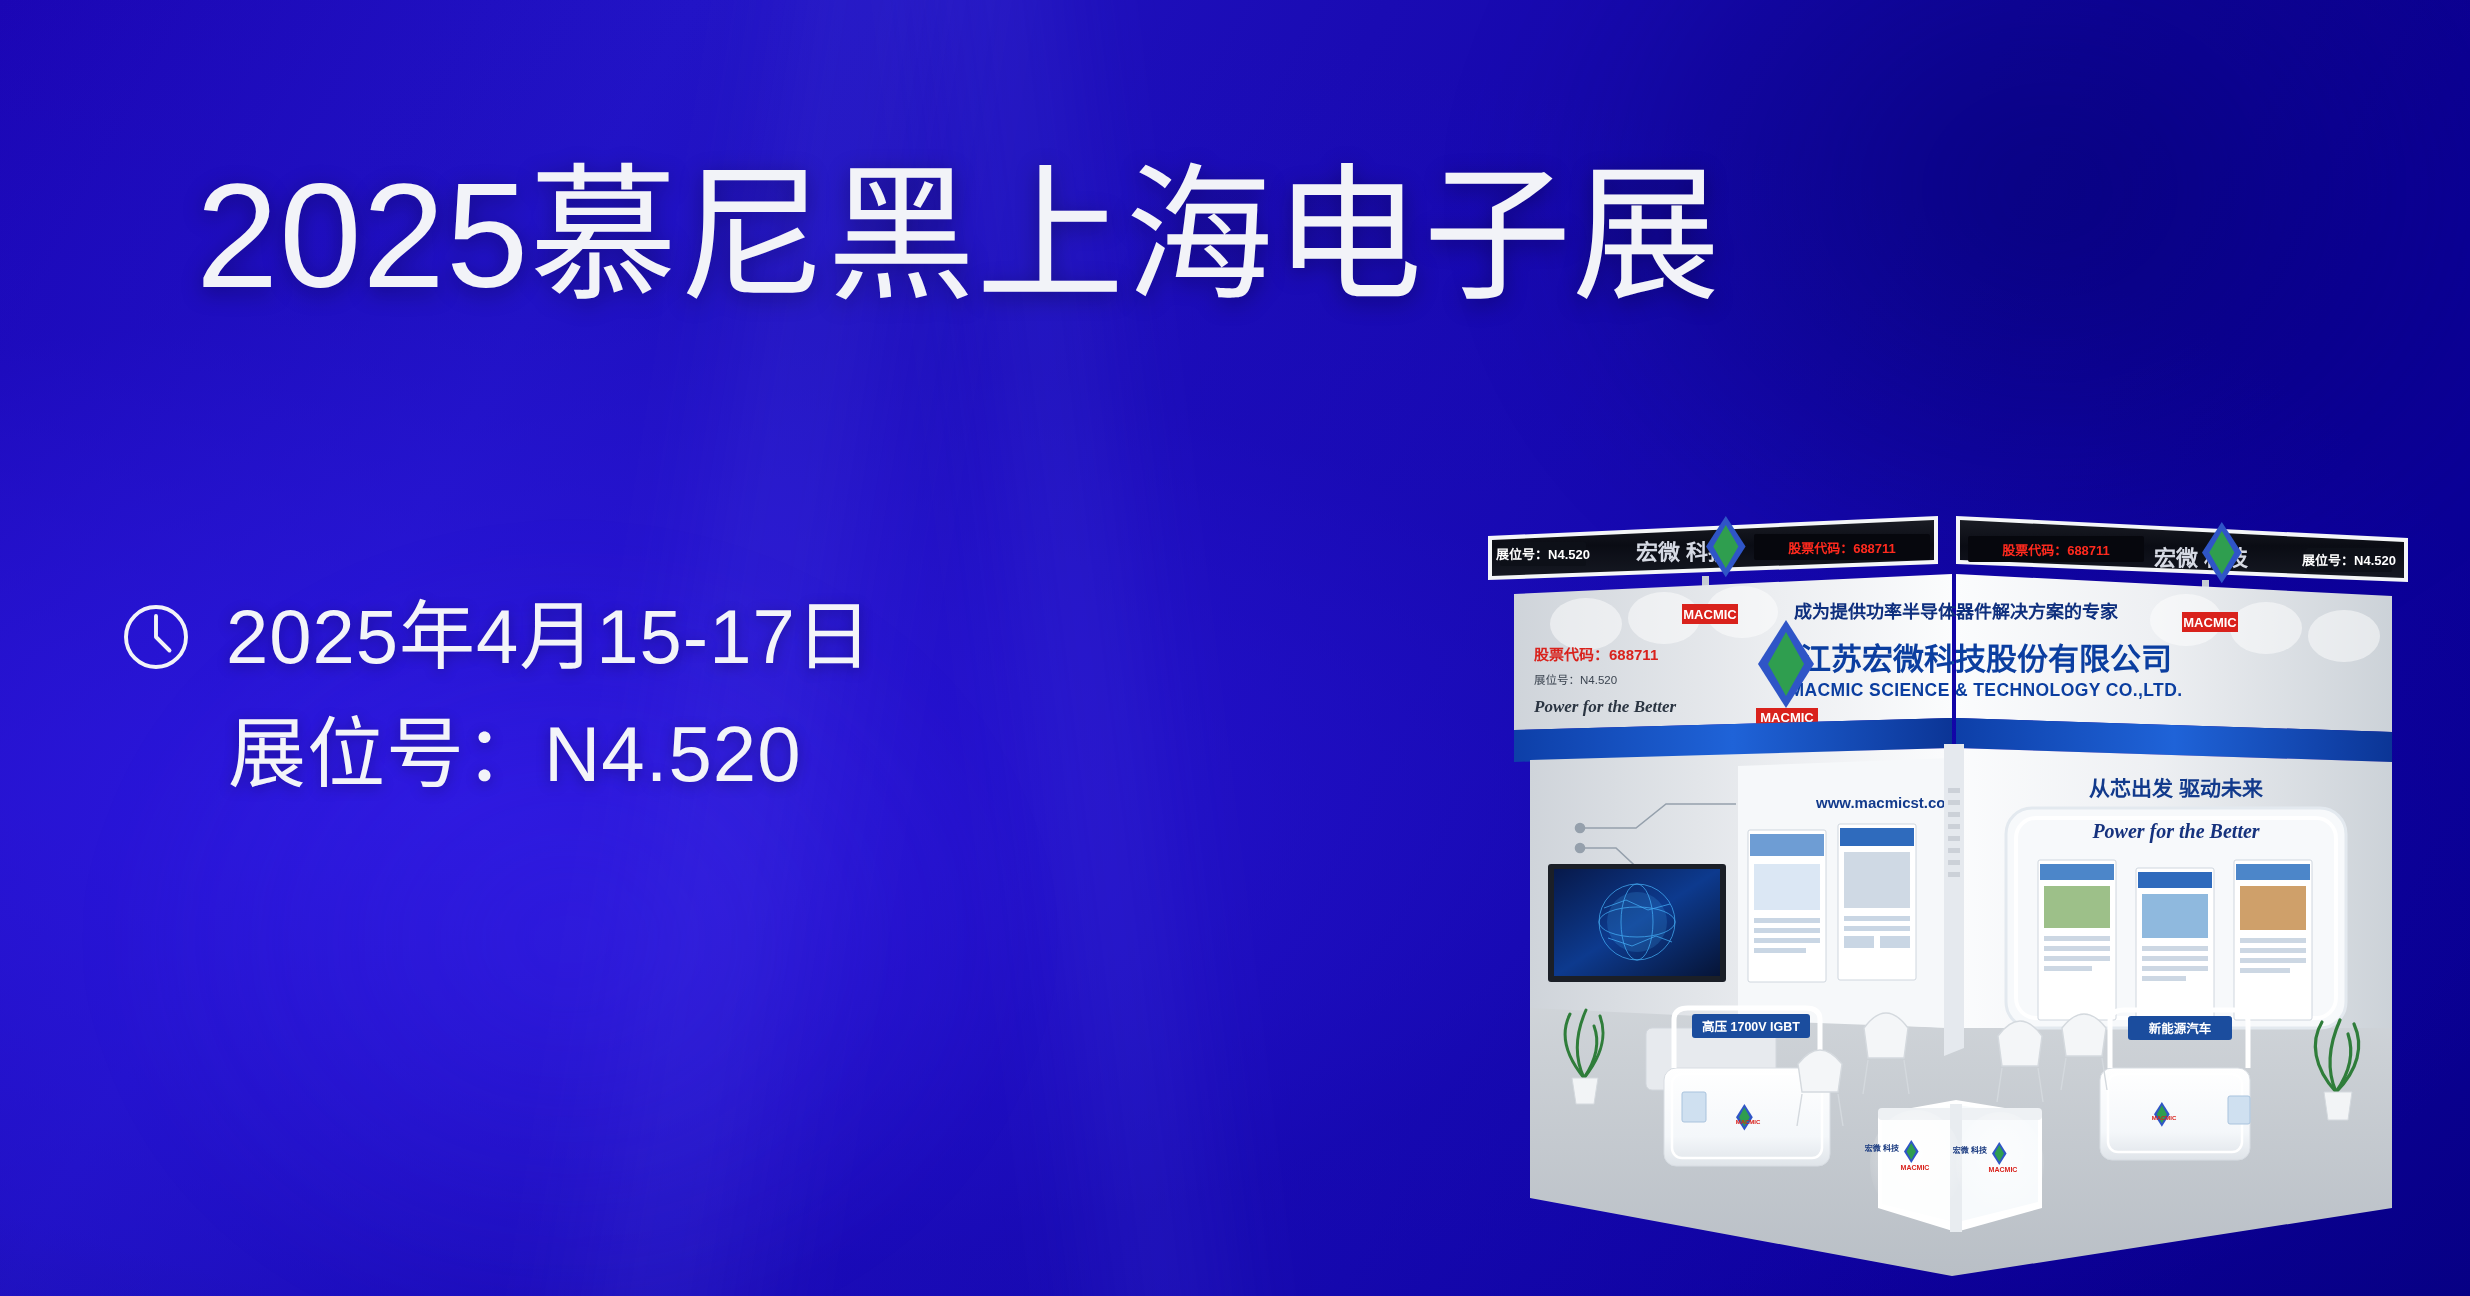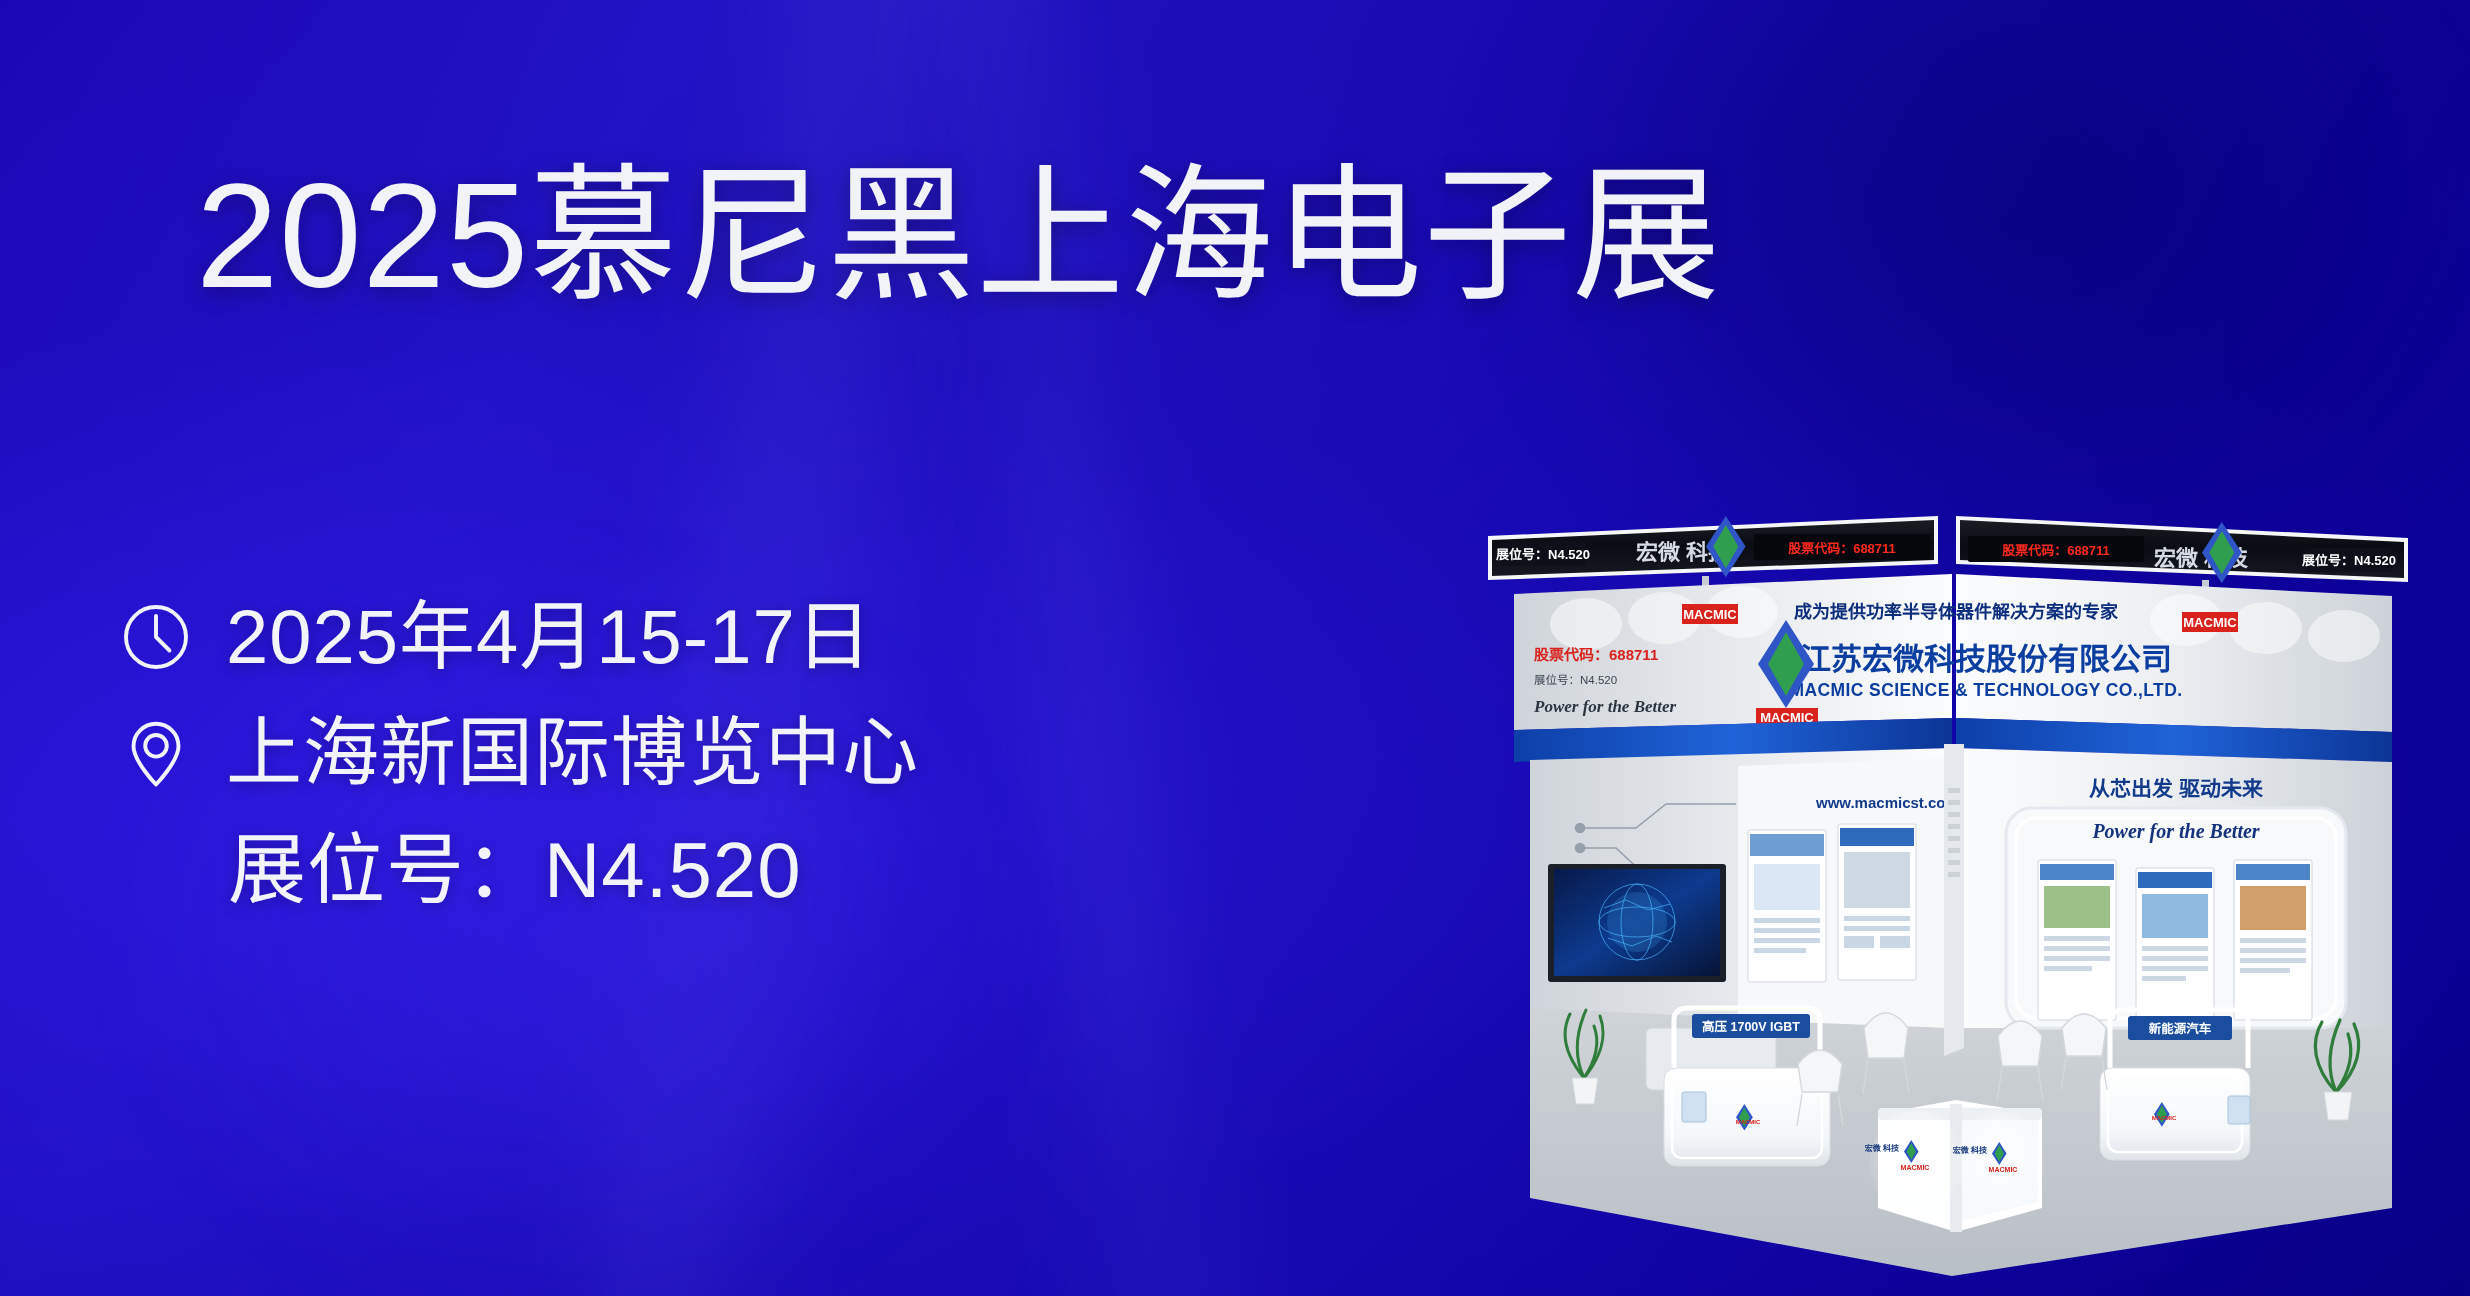--- a/index.html
+++ b/index.html
@@ -85,27 +85,20 @@
   <div id="info">
 
     <div class="info-row">
       <svg class="ico" viewBox="0 0 48 48" fill="none" stroke="#f2f3f8" stroke-width="2.6" stroke-linecap="round" stroke-linejoin="round">
         <circle cx="24" cy="24" r="20"></circle>
         <path d="M24 10 V24 L33 33"></path>
       </svg>
       <span class="info-text nosel">2025年4月15-17日</span>
     </div>
 
-    <div class="info-row">
-      <svg class="ico" viewBox="0 0 48 48" fill="none" stroke="#f2f3f8" stroke-width="2.6" stroke-linecap="round" stroke-linejoin="round">
-        <path d="M24 45 C24 45 39 29.5 39 19.5 C39 11.2 32.3 4.5 24 4.5 C15.7 4.5 9 11.2 9 19.5 C9 29.5 24 45 24 45 Z"></path>
-        <circle cx="24" cy="19.2" r="7.2"></circle>
-      </svg>
-      <span class="info-text nosel">上海新国际博览中心</span>
-    </div>
 
     <div class="info-row booth-row">
       <span class="info-text nosel">展位号：N4.520</span>
     </div>
 
   </div>
 
   <div id="booth">
     <svg viewBox="0 0 930 768" xmlns="http://www.w3.org/2000/svg">
       <defs>

